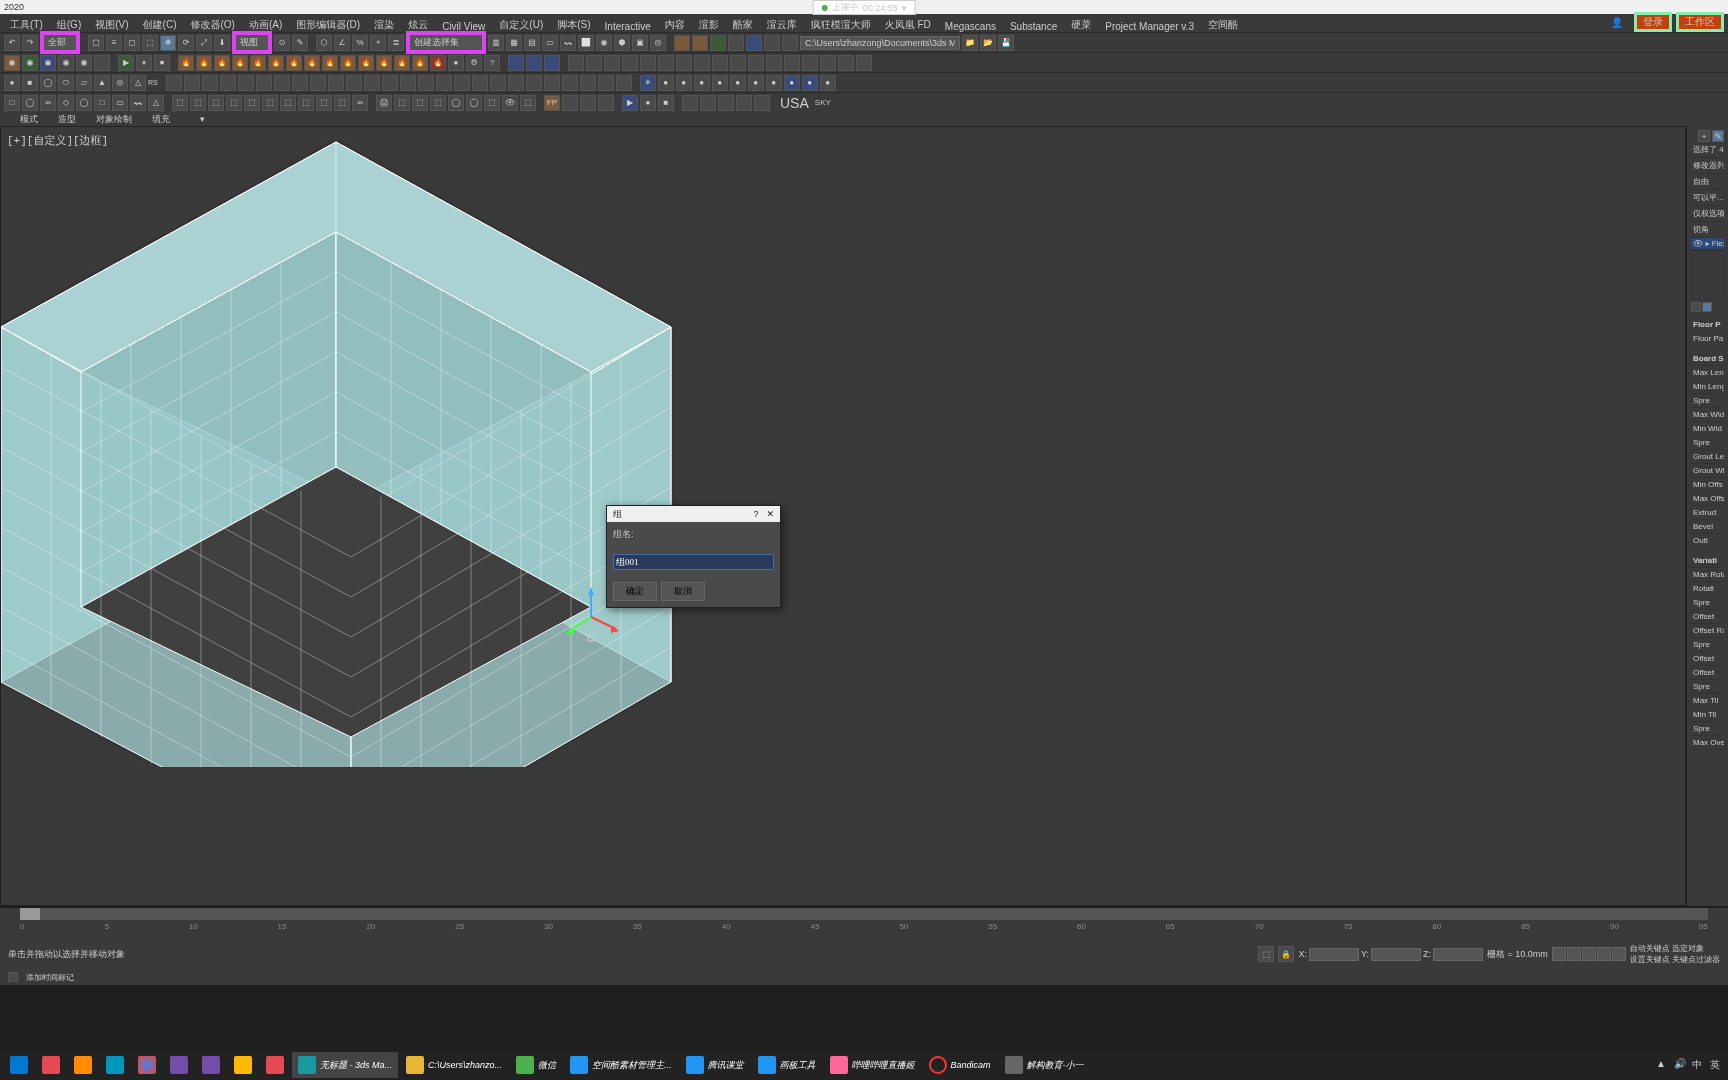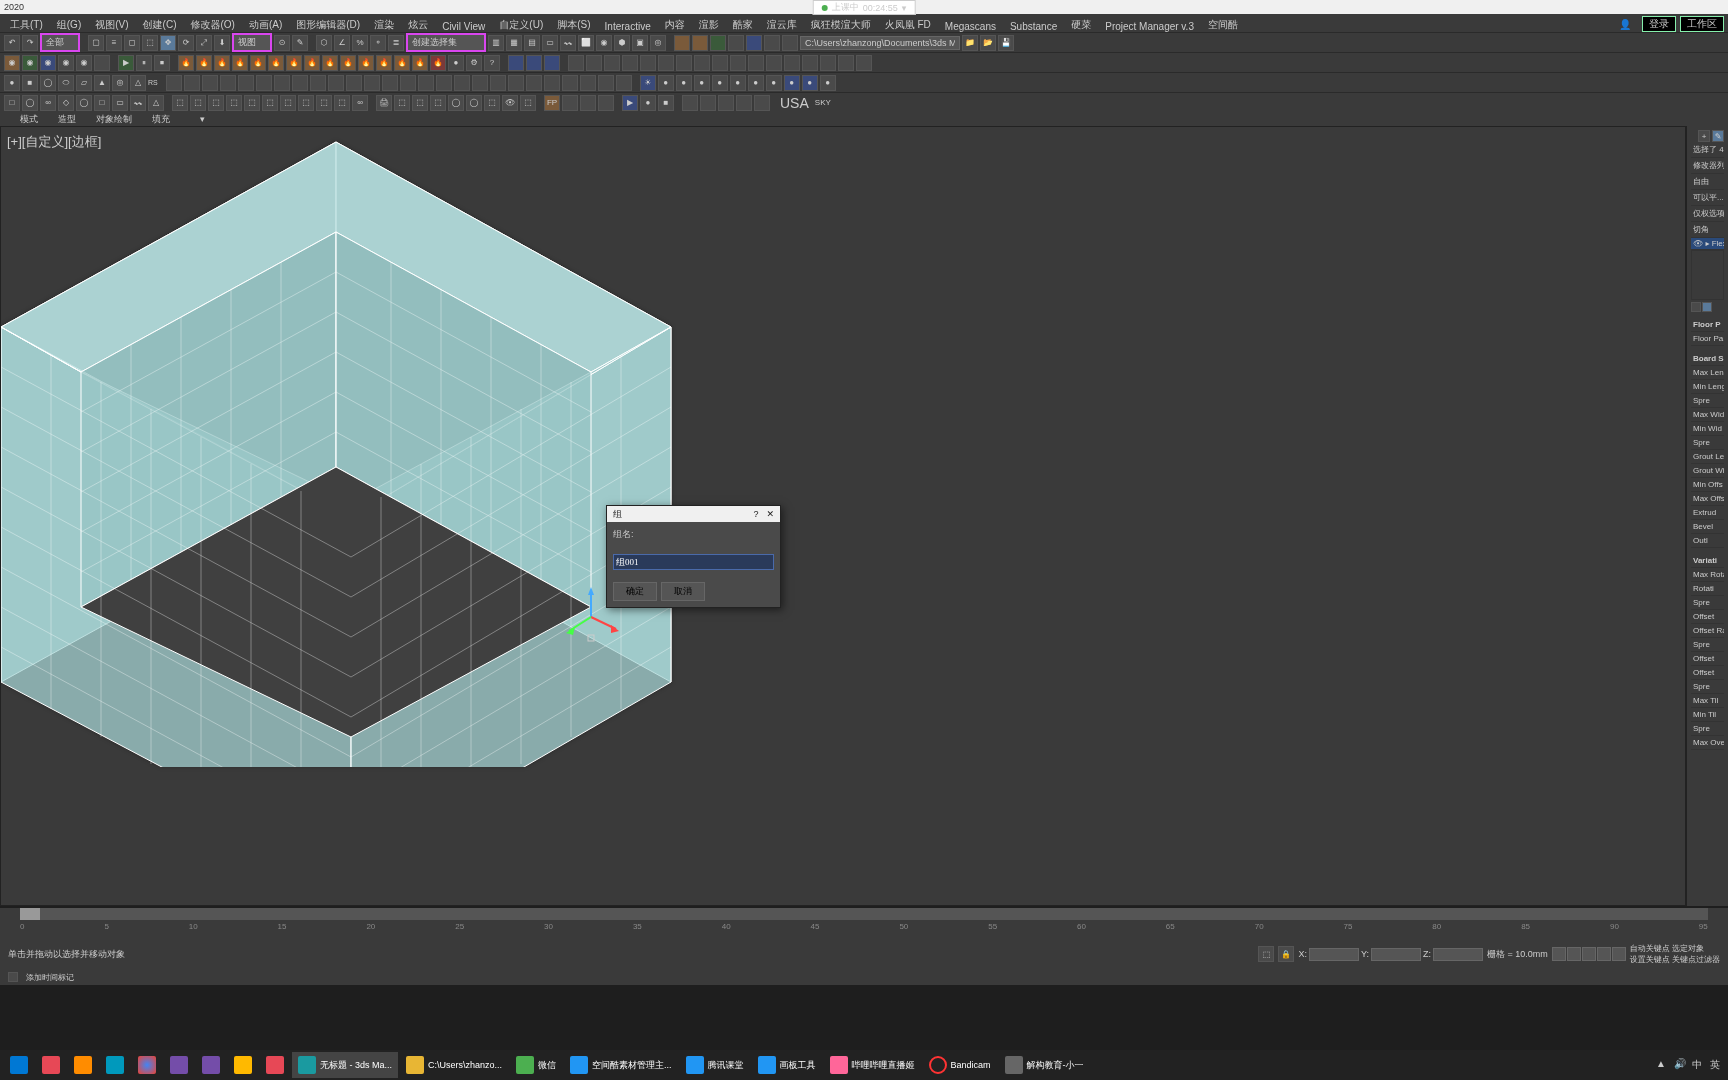--- a/index.html
+++ b/index.html
@@ -7,40 +7,40 @@
 
 
 .titlebar { height: 14px; background: #f0f0f0; color: #333; display: flex; align-items: center; padding: 0 4px; font-size: 9px; }
 .recording-badge { position: absolute; top: 0; left: 50%; transform: translateX(-50%); background: #fff; border: 1px solid #ccc; padding: 0 8px; font-size: 9px; display: flex; align-items: center; gap: 4px; }
 .rec-dot { width: 6px; height: 6px; background: #4caf50; border-radius: 50%; }
 
 
 .menubar { height: 18px; background: #3a3a3a; display: flex; align-items: flex-end; padding: 0 4px; gap: 2px; font-size: 10px; }
 .menubar span { padding: 0 6px; cursor: pointer; }
 .menubar-right { margin-left: auto; display: flex; gap: 4px; align-items: center; }
-.login-box { background: #000000; padding: 1px 6px; border: 1px solid #86efac; }
+.login-box { background: #c2410c; padding: 1px 6px; border: 3px solid #86efac; }
 
 
 .toolbar { height: 20px; background: #3a3a3a; display: flex; align-items: center; padding: 0 4px; gap: 2px; border-top: 1px solid #2a2a2a; }
 .tool-icon { width: 16px; height: 16px; background: #4a4a4a; border: 1px solid #555; display: inline-flex; align-items: center; justify-content: center; font-size: 8px; cursor: pointer; }
 .tool-icon.active { background: #5a7a9a; }
 .tool-icon.green { background: #3a5a3a; }
 .tool-icon.orange { background: #7a5a3a; }
 .tool-icon.blue { background: #3a4a7a; }
 .tool-icon.red { background: #7a3a3a; }
 .tool-sep { width: 4px; }
-.dropdown { background: #555; padding: 1px 4px; border: 2px solid #d946ef; font-size: 9px; min-width: 40px; }
+.dropdown { background: #555; padding: 1px 4px; border: 4px solid #d946ef; font-size: 9px; min-width: 40px; }
 .path-input { background: #555; border: 1px solid #666; padding: 1px 4px; font-size: 9px; color: #ccc; width: 160px; }
 
 .secondary-menu { height: 14px; background: #3a3a3a; display: flex; gap: 20px; padding: 0 20px; font-size: 9px; align-items: center; }
 
 
 .main { display: flex; height: 780px; background: #1a1a1a; }
 .viewport { flex: 1; position: relative; background: #3a3a3a; border: 1px solid #222; }
-.viewport-label { position: absolute; top: 6px; left: 6px; font-size: 13px; color: #ccc; }
+.viewport-label { position: absolute; top: 6px; left: 6px; font-size: 11px; color: #ccc; font-family: Liberation Mono, monospace; }
 .box-svg { filter: drop-shadow(0 0 2px rgba(0,0,0,0.3)); }
 .gizmo { position: absolute; left: 560px; top: 460px; }
 
 
 .dialog { position: absolute; left: 605px; top: 378px; width: 175px; background: #4a4a4a; border: 1px solid #222; font-size: 9px; box-shadow: 2px 2px 8px rgba(0,0,0,0.5); }
 .dialog-title { background: #f0f0f0; color: #222; padding: 2px 6px; display: flex; align-items: center; height: 16px; }
 .dialog-title-buttons { margin-left: auto; display: flex; gap: 8px; }
 .dialog-body { padding: 6px; }
 .dialog-label { margin-bottom: 13px; }
 .dialog-input { width: 100%; background: #2a3a5a; border: 1px solid #4a6aaa; color: #fff; padding: 2px; font-size: 9px; font-family: Liberation Serif, serif; }
@@ -63,21 +63,21 @@
 .statusbar { height: 32px; background: #3a3a3a; display: flex; align-items: center; padding: 0 8px; gap: 10px; font-size: 9px; }
 .statusbar .status-left { flex: 1; }
 .status-controls { display: flex; gap: 4px; align-items: center; }
 .coord-box { display: flex; gap: 2px; align-items: center; }
 .coord-input { width: 50px; background: #555; border: 1px solid #666; padding: 1px; font-size: 8px; color: #ccc; }
 .play-controls { display: flex; gap: 1px; }
 .play-btn { width: 14px; height: 14px; background: #555; border: 1px solid #666; }
 
 
 .taskbar { height: 30px; background: #222; display: flex; align-items: center; padding: 0 4px; gap: 2px; position: absolute; bottom: 0; left: 0; right: 0; }
-.task-item { height: 26px; padding: 0 6px; display: flex; align-items: center; gap: 4px; font-size: 9px; color: #fff; cursor: pointer; }
+.task-item { height: 26px; padding: 0 6px; display: flex; align-items: center; gap: 4px; font-size: 9px; color: #fff; cursor: pointer; font-style: italic; }
 .task-item.active { background: #444; }
 .task-icon { width: 18px; height: 18px; border-radius: 2px; }
 .tray { margin-left: auto; display: flex; gap: 4px; align-items: center; }
 .tray-icon { width: 14px; height: 14px; }
 </style>
 </head>
 <body>
 
 <div class="titlebar">
   <span>2020</span>

